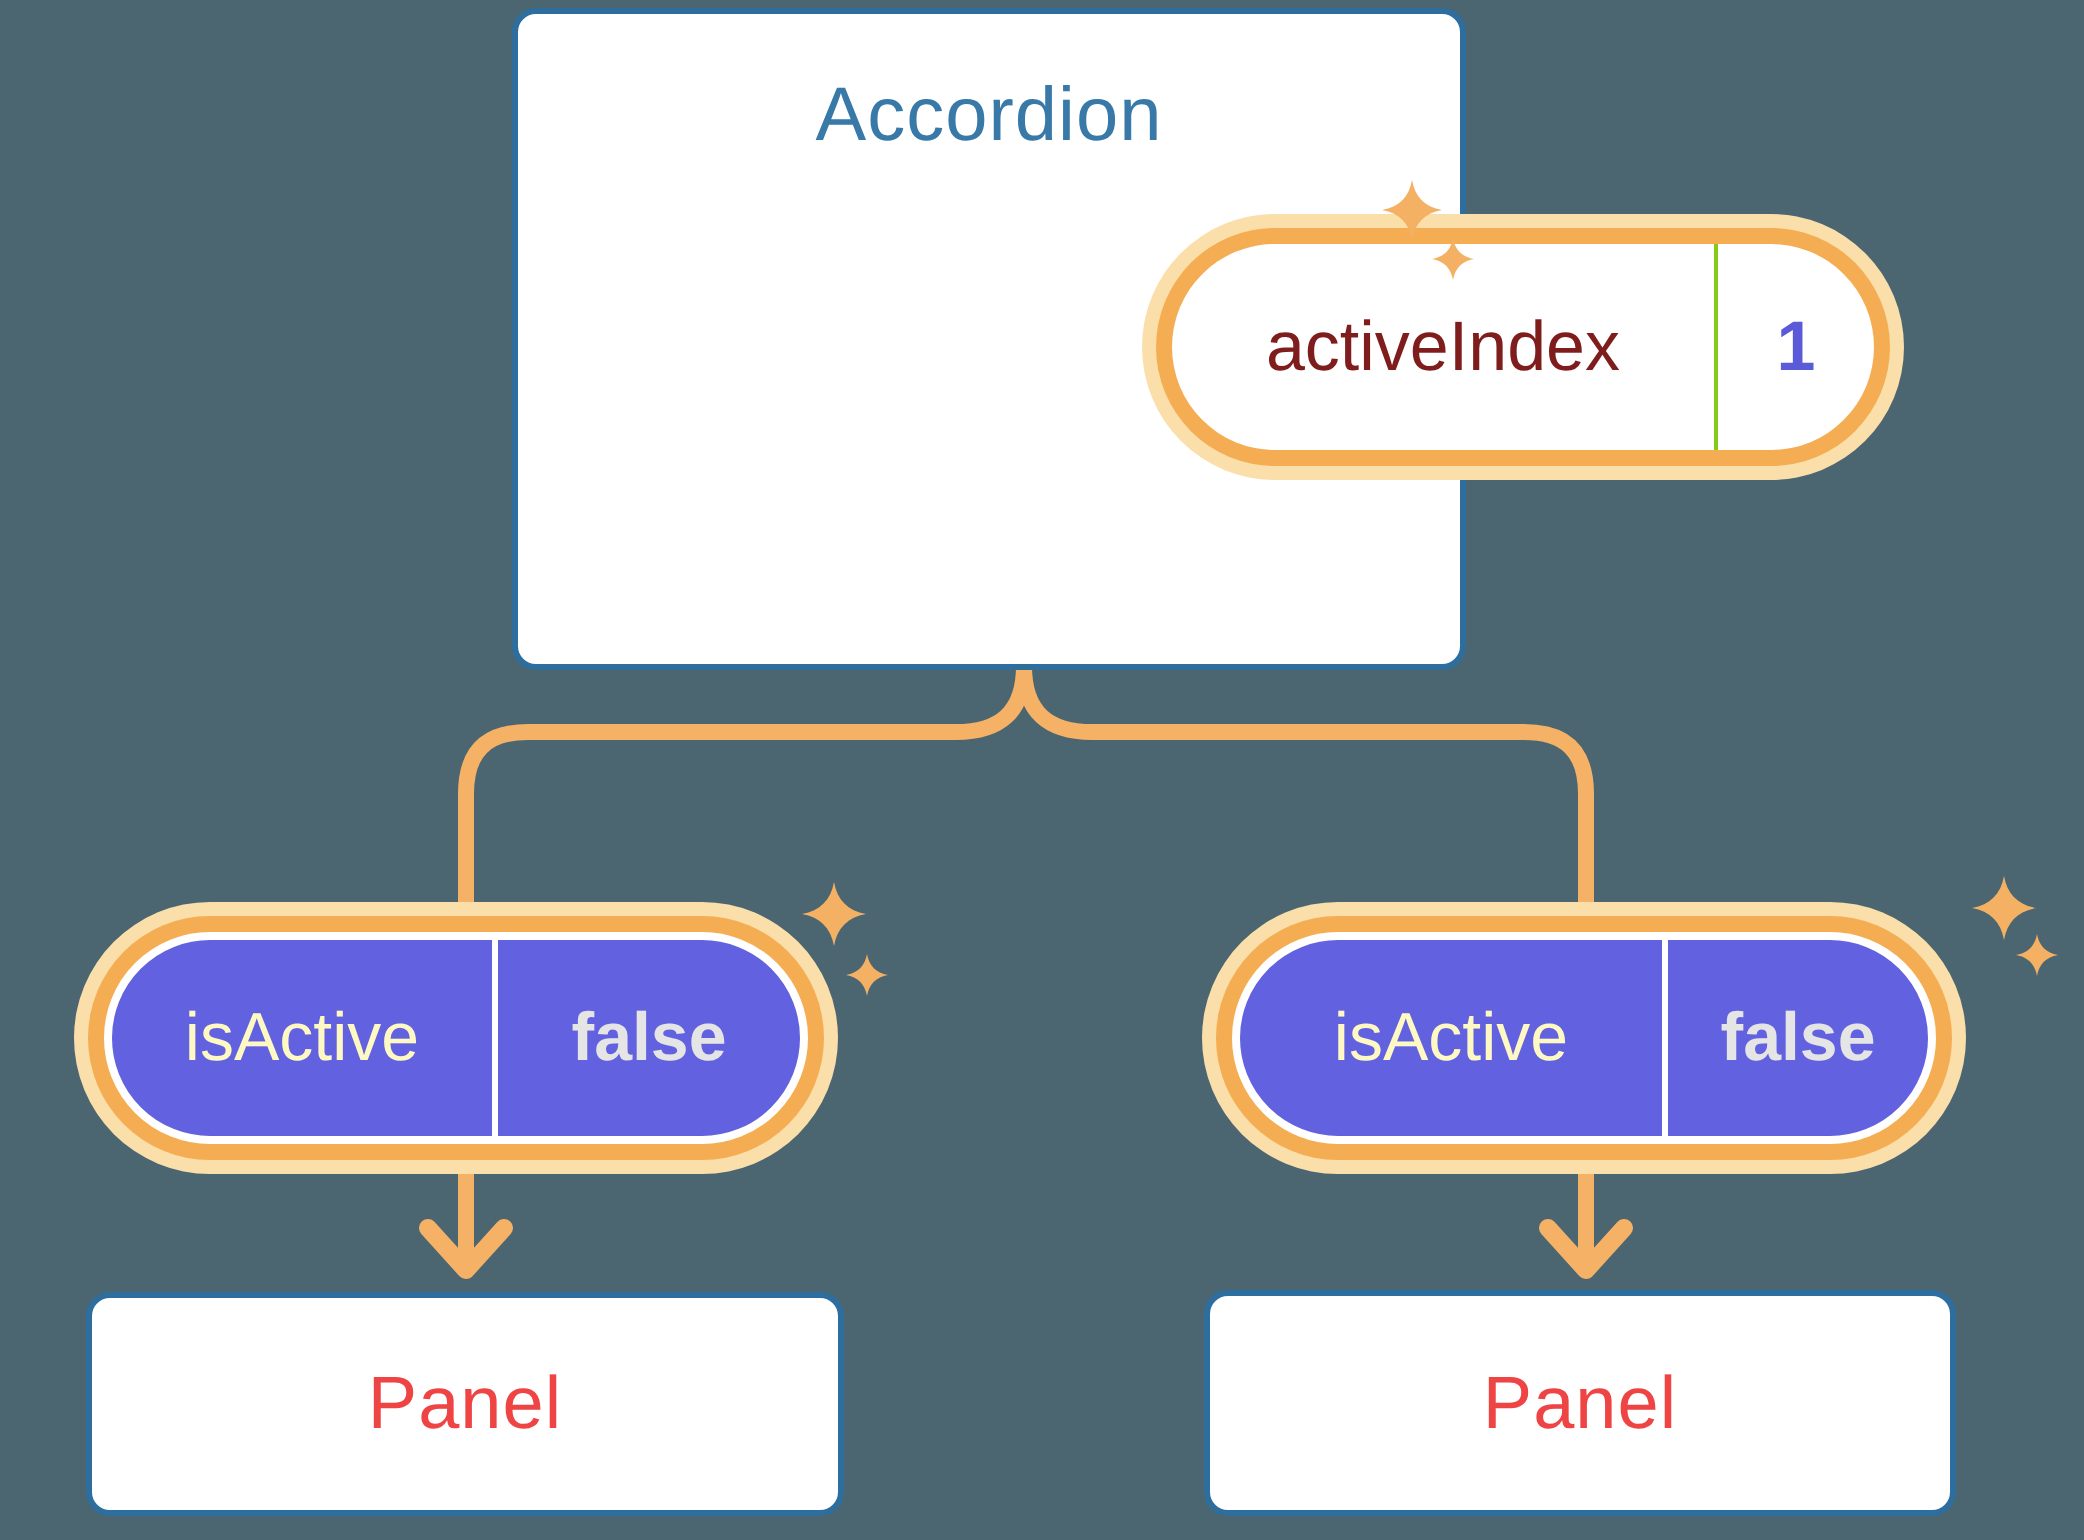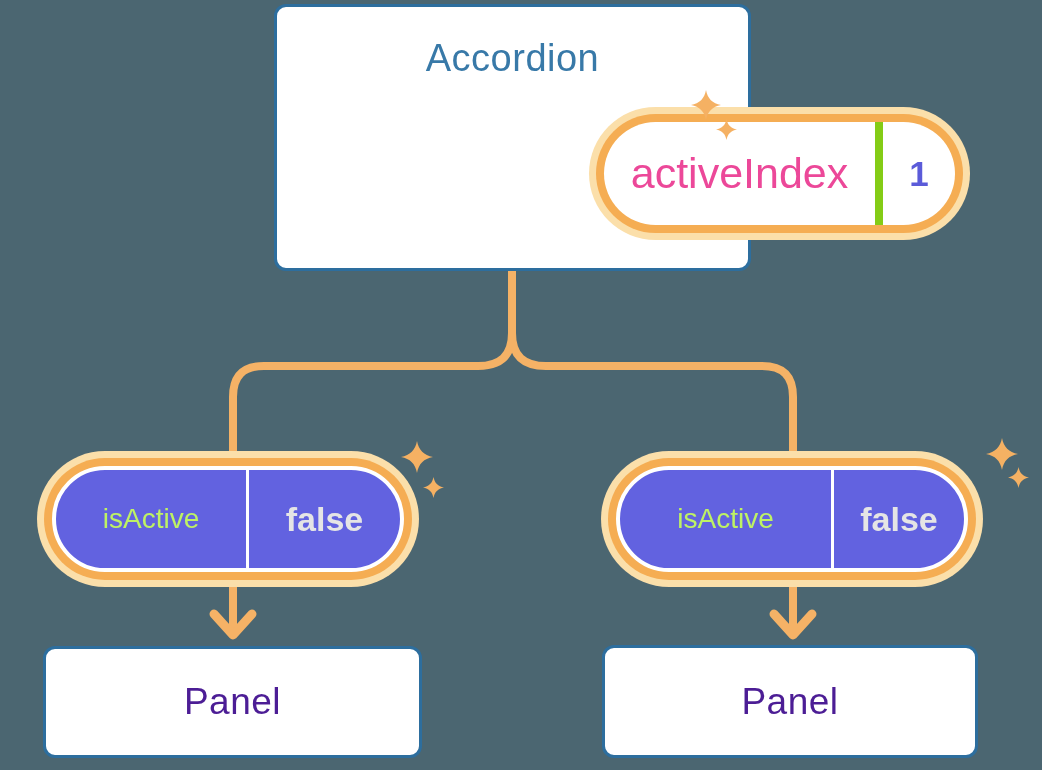--- a/index.html
+++ b/index.html
@@ -21,67 +21,67 @@
   .comp-box{
     position:absolute;
     background:#ffffff;
     border:3px solid #2D6E9E;
     border-radius:12px;
     box-sizing:border-box;
     z-index:2;
     display:flex;align-items:center;justify-content:center;
   }
   .root-box{
-    left:274px;top:4px;width:477px;height:267px;
+    left:256px;top:4px;width:477px;height:331px;
     flex-direction:column;justify-content:flex-start;
   }
   .root-title{
     margin-top:30px;
     font-size:38px;font-weight:500;color:#3879A8;
     letter-spacing:.5px;
   }
   .panel-box-left{left:43px;top:646px;width:379px;height:112px;}
   .panel-box-right{left:602px;top:645px;width:376px;height:113px;}
   .panel-label{
-    font-size:37px;font-weight:500;color:#4c1d95;letter-spacing:.5px;
+    font-size:37px;font-weight:500;color:#ef4444;letter-spacing:.5px;
   }
   
   .pill{
     position:absolute;
     border-radius:999px;
     box-sizing:border-box;
     display:flex;align-items:stretch;
     z-index:3;
     box-shadow:0 0 0 8px #F5AD53,0 0 0 15px #FBDFAA;
   }
   .state-pill{
     left:327px;top:115px;width:351px;height:103px;
     background:#ffffff;
   }
   .state-pill .pill-label{
     flex:0 0 271px;
     display:flex;align-items:center;justify-content:center;
-    font-size:43px;color:#ec4899;
-    border-right:8px solid #84cc16;
+    font-size:35px;color:#7f1d1d;
+    border-right:2px solid #84cc16;
   }
   .state-pill .pill-value{
     flex:1;
     display:flex;align-items:center;justify-content:center;
     font-size:35px;font-weight:700;color:#5B5BD9;
   }
   .prop-pill{
     top:466px;width:352px;height:106px;
     background:#6262E0;
     border:4px solid #ffffff;
   }
   .prop-pill-left{left:52px;}
   .prop-pill-right{left:616px;}
   .prop-pill .pill-label{
     display:flex;align-items:center;justify-content:center;
-    font-size:28px;color:#bef264;
+    font-size:34px;color:#fef9c3;
     border-right:3px solid #ffffff;
   }
   .prop-pill-left .pill-label{flex:0 0 190px;}
   .prop-pill-right .pill-label{flex:0 0 211px;}
   .prop-pill .pill-value{
     flex:1;
     display:flex;align-items:center;justify-content:center;
     font-size:34px;font-weight:700;color:#e5e5e5;
   }
   

